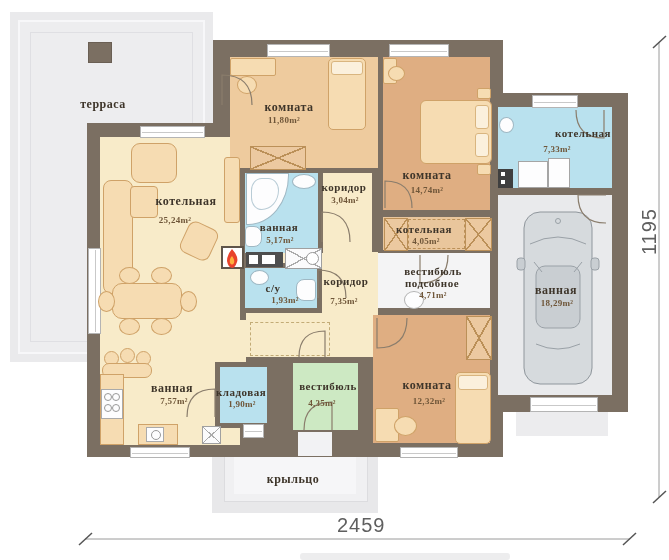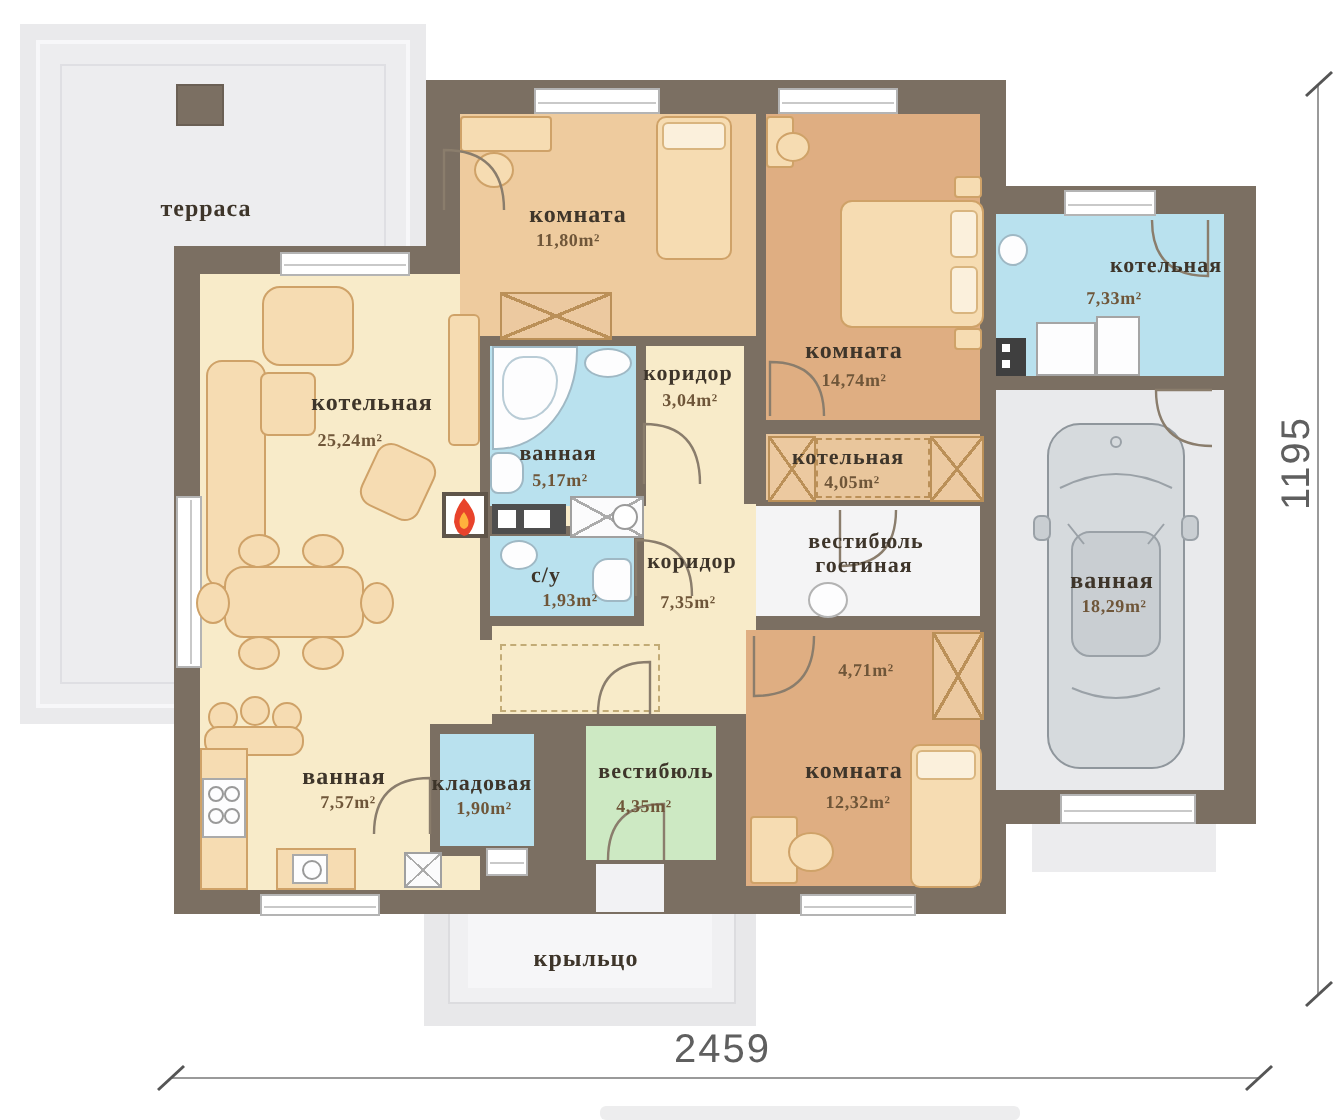--- a/index.html
+++ b/index.html
@@ -237,22 +237,22 @@
   <div class="rl sm" style="left:424px;top:223px;">котельная</div>
   <div class="ra" style="left:426px;top:236px;text-align:center;">4,05m²</div>
 
   <div class="rl sm" style="left:273px;top:282px;">с/у</div>
   <div class="ra" style="left:285px;top:295px;">1,93m²</div>
 
   <div class="rl sm" style="left:346px;top:275px;">коридор</div>
   <div class="ra" style="left:344px;top:296px;">7,35m²</div>
 
   <div class="rl sm" style="left:433px;top:265px;">вестибюль</div>
-  <div class="rl sm" style="left:432px;top:277px;">гостиная</div>
-  <div class="ra" style="left:433px;top:290px;margin-top:40px;">4,71m²</div>
+  <div class="rl sm" style="left:432px;top:277px;">подсобное</div>
+  <div class="ra" style="left:433px;top:290px;">4,71m²</div>
 
   <div class="rl" style="left:556px;top:283px;">ванная</div>
   <div class="ra" style="left:557px;top:298px;">18,29m²</div>
 
   <div class="rl" style="left:172px;top:381px;">ванная</div>
   <div class="ra" style="left:174px;top:396px;">7,57m²</div>
 
   <div class="rl sm" style="left:241px;top:386px;">кладовая</div>
   <div class="ra" style="left:242px;top:399px;">1,90m²</div>
 

